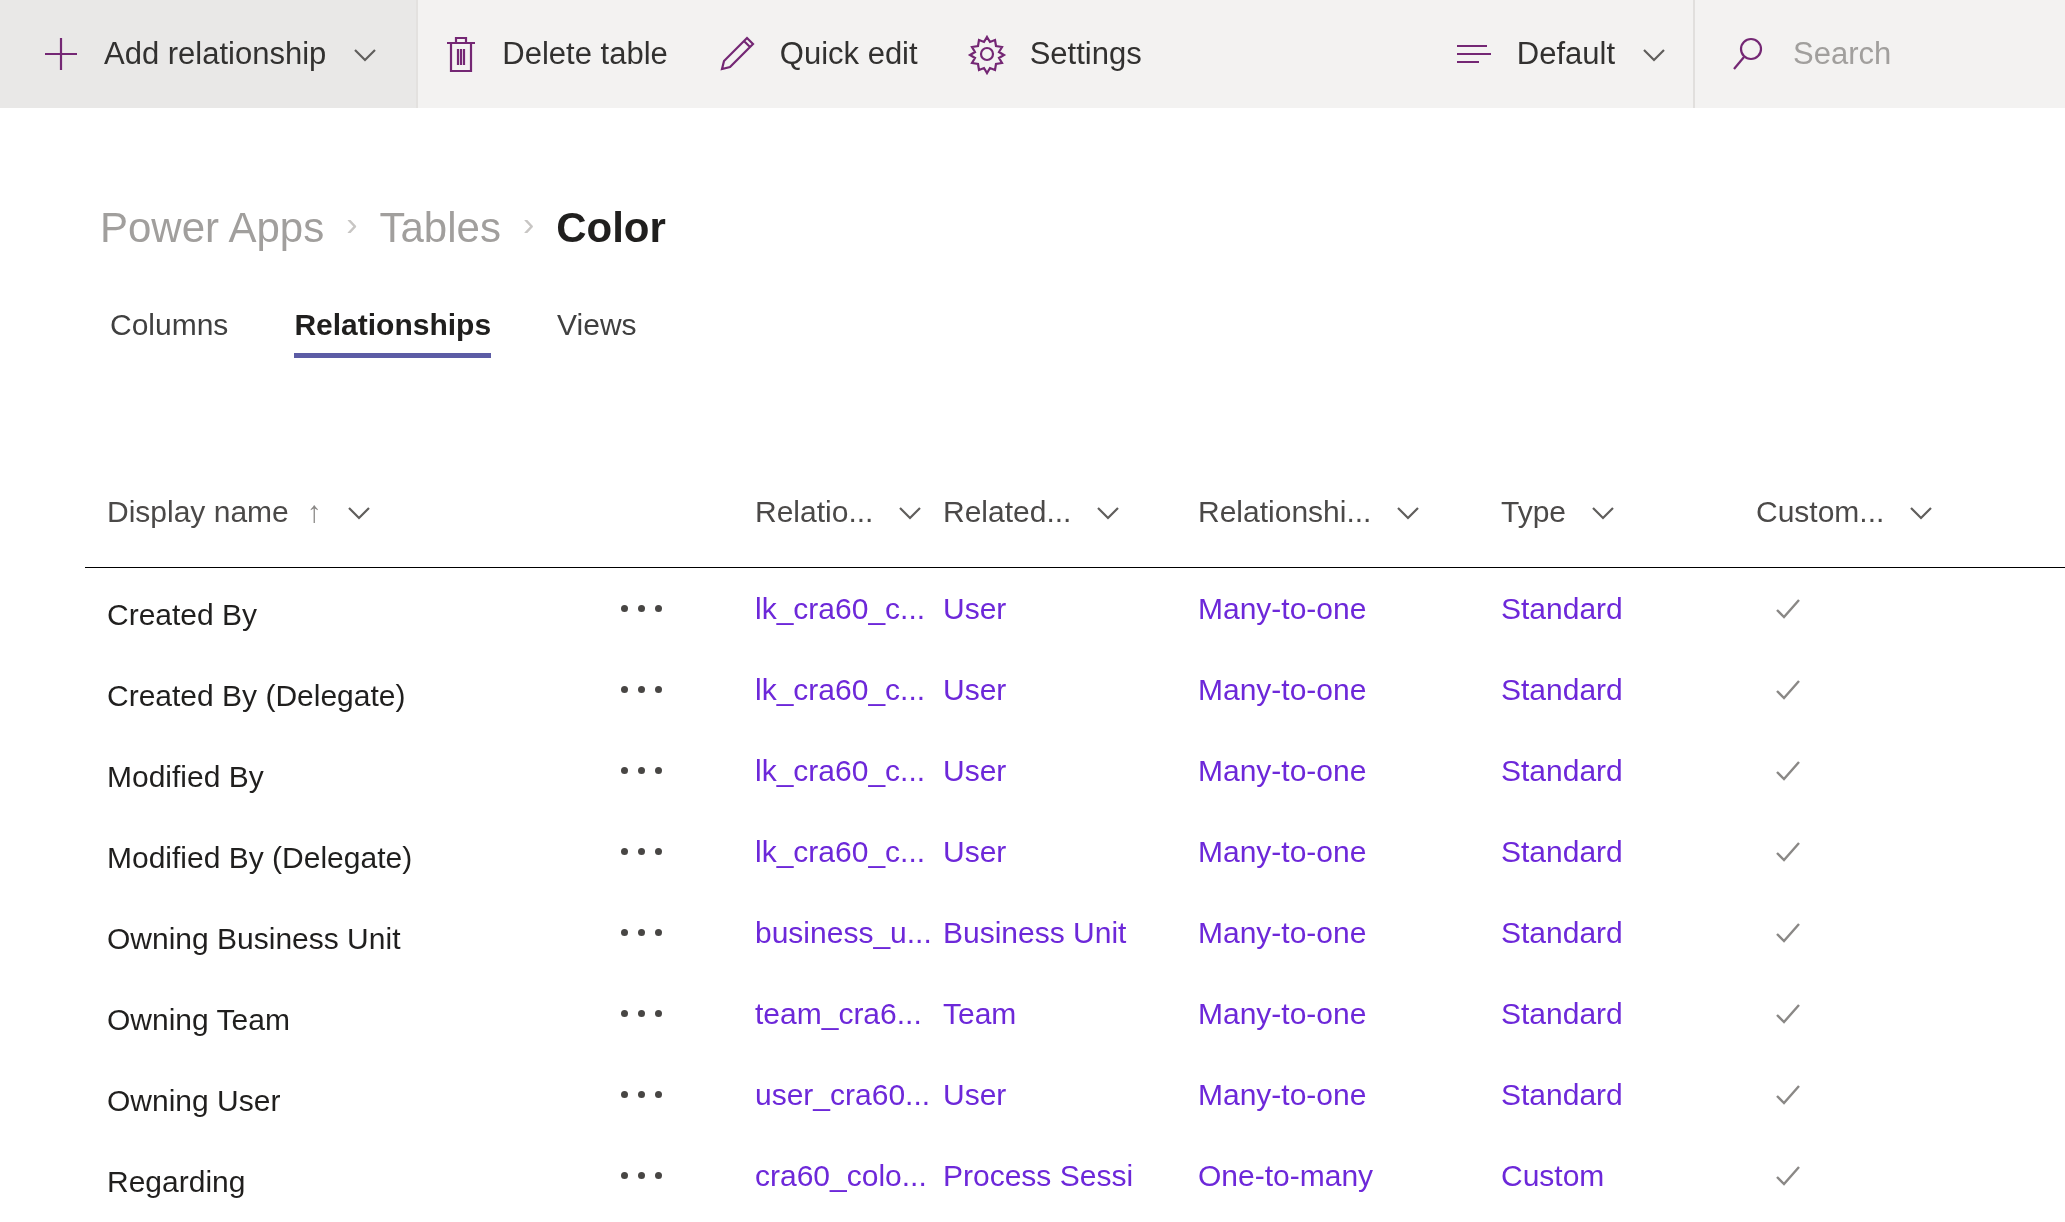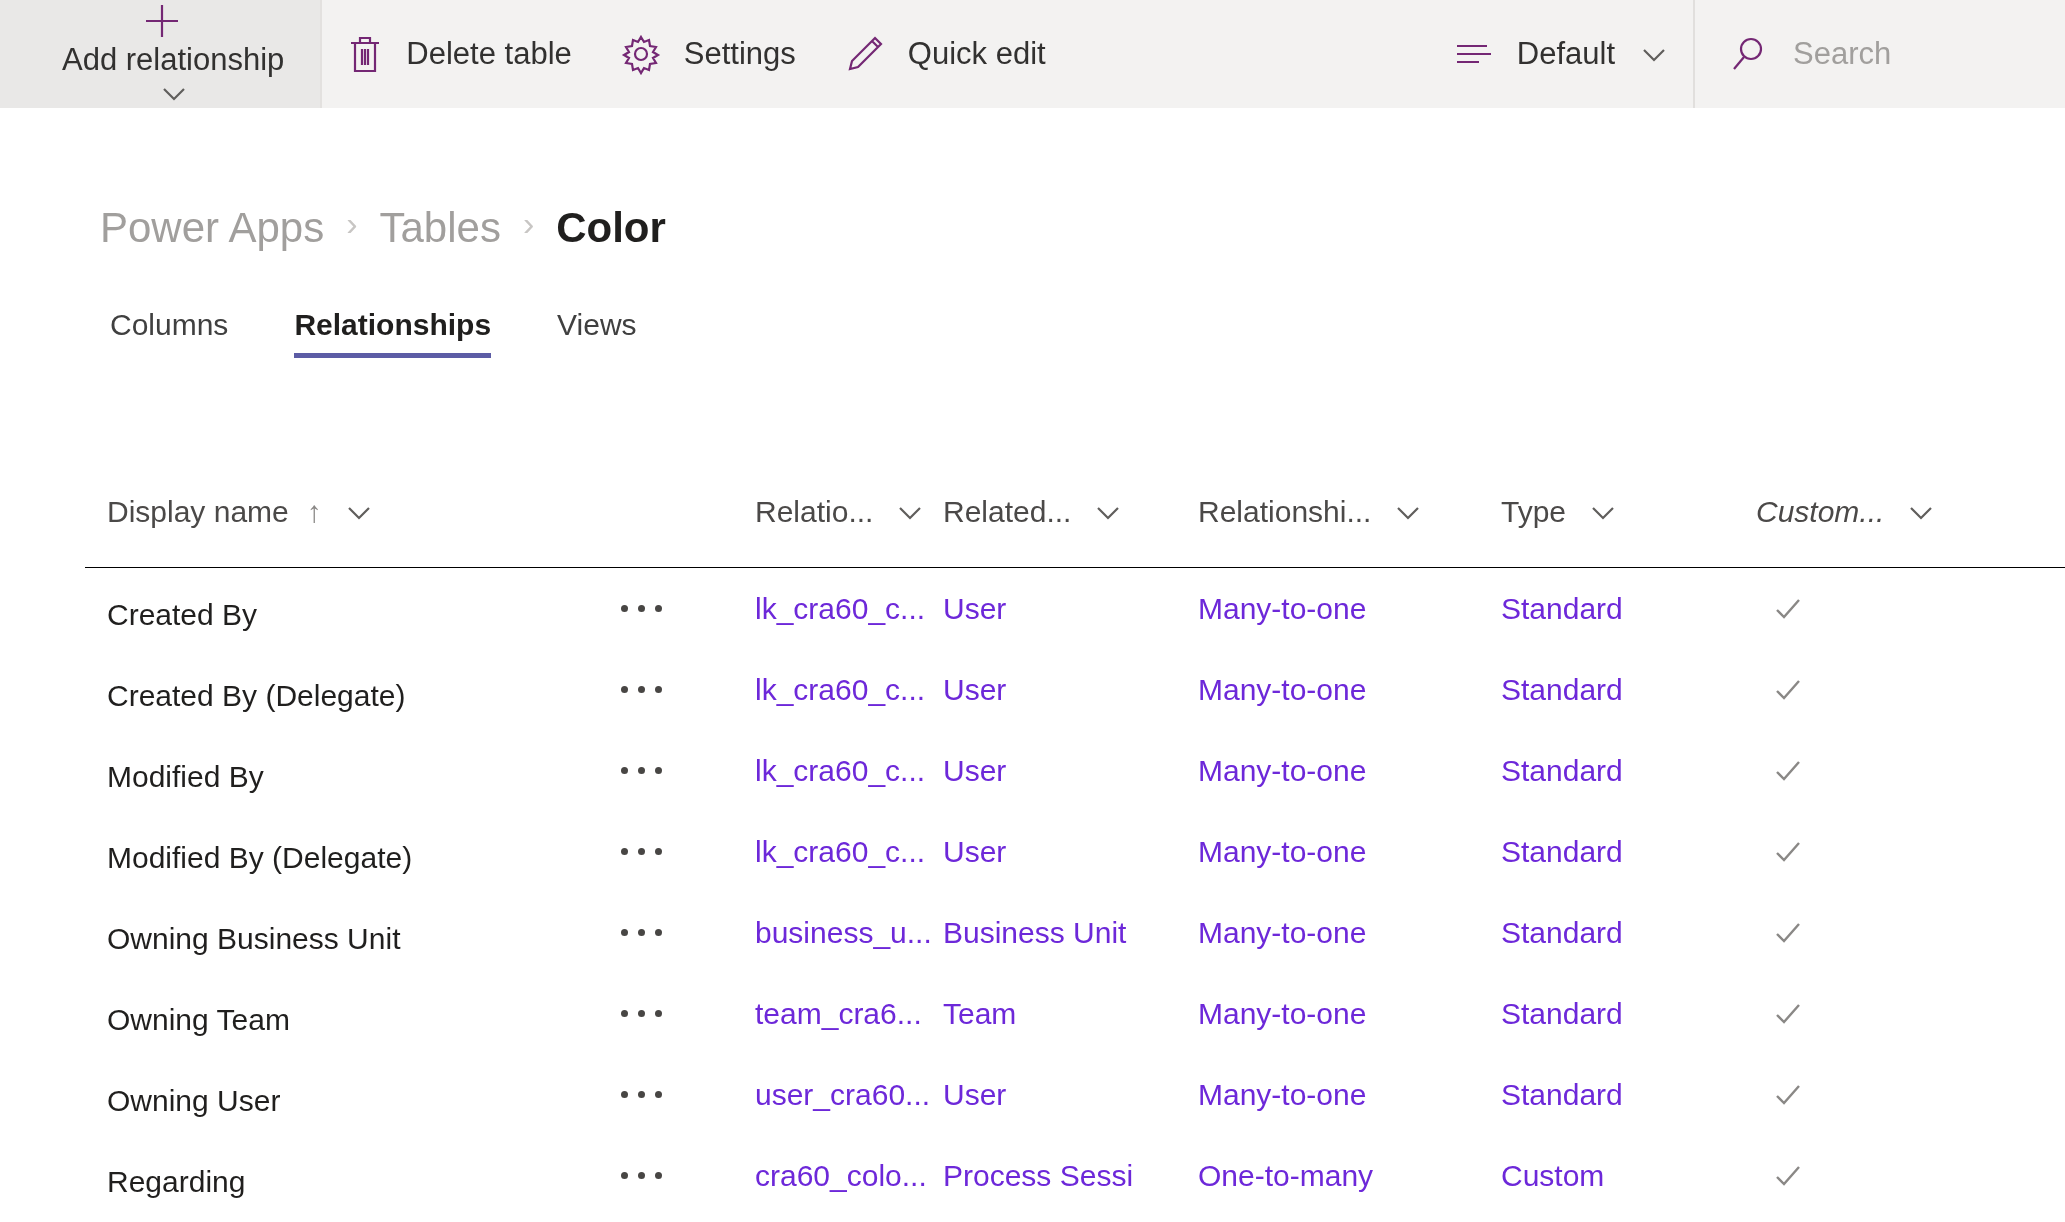--- a/index.html
+++ b/index.html
@@ -25,21 +25,21 @@
   .cmd {
     display: flex;
     align-items: center;
     height: 108px;
     padding: 0 24px;
     font-size: 31px;
     color: #323130;
     white-space: nowrap;
     cursor: pointer;
   }
-  .cmd.highlight { background: #e9e8e7; padding-left: 40px; padding-right: 36px; flex-direction: column; }
+  .cmd.highlight { background: #e9e8e7; padding-left: 40px; padding-right: 36px; }
   .cmd .lbl { margin-left: 22px; }
   .cmd .chev { margin-left: 24px; display: inline-flex; }
   .cmd-sep {
     width: 2px;
     height: 108px;
     background: #e3e1df;
     flex: 0 0 auto;
   }
   .cb-spacer { flex: 1 1 auto; }
   .cb-right { display: flex; align-items: center; height: 100px; }
@@ -131,21 +131,21 @@
   }
   .grid-row .cell.primary { color: #201f1e; margin-top: 12px; }
 
   
   .c-name  { width: 530px; padding-left: 22px; }
   .c-menu  { width: 140px; display: flex; align-items: center; justify-content: flex-start; }
   .c-rel   { width: 188px; }
   .c-rent  { width: 255px; }
   .c-rtype { width: 303px; }
   .c-type  { width: 255px; }
-  .c-cust  { width: 260px; display: flex; align-items: center; font-style: italic; }
+  .c-cust  { width: 260px; display: flex; align-items: center; }
 
   .ellipsis {
     display: flex;
     align-items: center;
     gap: 10px;
     cursor: pointer;
     padding: 14px 6px;
   }
   .ellipsis i {
     width: 7px; height: 7px;
@@ -183,34 +183,34 @@
         <svg width="38" height="42" viewBox="0 0 38 42">
           <path class="ic-purple" d="M5 10 H33 M14 10 V5 H24 V10 M9 10 V38 H29 V10 M16 16 V32 M22 16 V32 M19 16 V32"></path>
         </svg>
       </span>
       <span class="lbl">Delete table</span>
     </div>
 
     <div class="cmd">
       <span>
         <svg width="42" height="42" viewBox="0 0 42 42">
+          <path class="ic-purple" d="M31 5 L37 11 L14 34 L6 36 L8 28 Z M28 8 L34 14"></path>
+        </svg>
+      </span>
+      <span class="lbl">Quick edit</span>
+    </div>
+
+    <div class="cmd">
+      <span>
+        <svg width="42" height="42" viewBox="0 0 42 42">
           <circle class="ic-purple" cx="21" cy="21" r="6"></circle>
           <path class="ic-purple" d="M21 4 L24 9 L29 7 L30 13 L36 14 L33 19 L38 22 L33 25 L36 30 L30 31 L29 37 L24 35 L21 40 L18 35 L13 37 L12 31 L6 30 L9 25 L4 22 L9 19 L6 14 L12 13 L13 7 L18 9 Z" stroke-width="2"></path>
         </svg>
       </span>
       <span class="lbl">Settings</span>
-    </div>
-
-    <div class="cmd">
-      <span>
-        <svg width="42" height="42" viewBox="0 0 42 42">
-          <path class="ic-purple" d="M31 5 L37 11 L14 34 L6 36 L8 28 Z M28 8 L34 14"></path>
-        </svg>
-      </span>
-      <span class="lbl">Quick edit</span>
     </div>
 
   </div>
 
   <div class="cb-spacer"></div>
 
   <div class="cb-right">
     <div class="cmd">
       <span>
         <svg width="42" height="32" viewBox="0 0 42 32">

